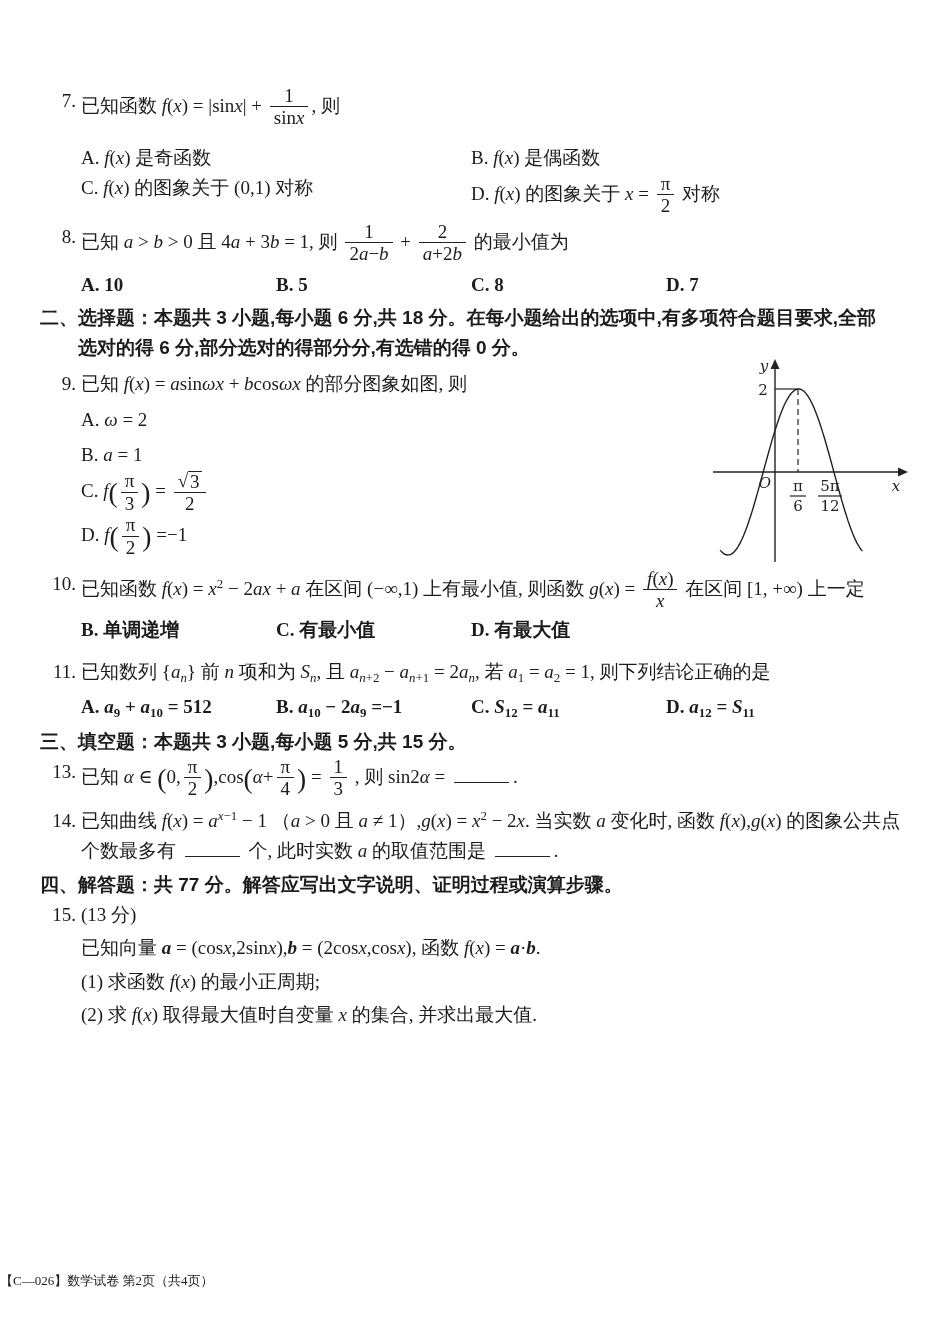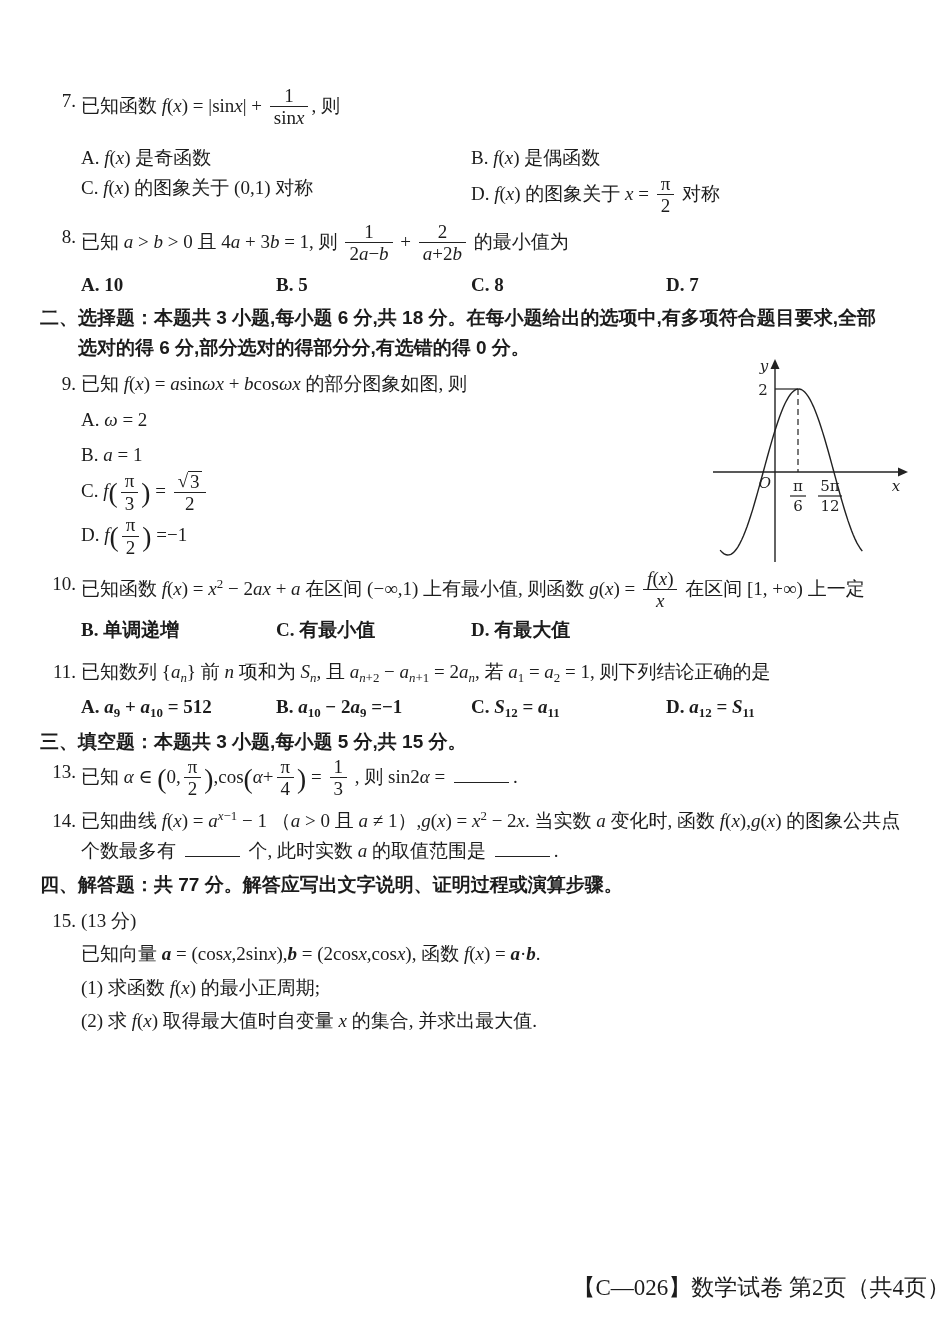--- a/index.html
+++ b/index.html
@@ -31,21 +31,21 @@
   .blank{display:inline-block;width:55px;height:1em;border-bottom:1.3px solid #222;
          vertical-align:baseline;margin:0 4px;}
   
   .graph{position:absolute;left:703px;top:356px;}
   .graph line.axis, .graph path.curve{stroke:#222;stroke-width:1.4;}
   .graph line.thin{stroke:#222;stroke-width:1.2;}
   .graph line.dash{stroke:#222;stroke-width:1.2;stroke-dasharray:6 4;}
   .graph polygon{fill:#222;}
   .gt{font-family:"DejaVu Serif","Liberation Serif",serif;font-size:15px;fill:#222;}
   .gi{font-style:italic;}
-  .footer{position:absolute;left:0;right:0;top:1272px;text-align:right;font-size:23px;}
+  .footer{position:absolute;left:0;right:0;top:1272px;text-align:left;font-size:13px;}
 </style>
 </head>
 <body>
 
 <div class="page">
   <div class="content">
 
     <div class="stem" style="margin-top:86px">
       <span class="qno">7.</span>
       <span class="qbody">已知函数 <span class="mi">f</span>(<span class="mi">x</span>) = |sin<span class="mi">x</span>| + <span class="frac">
@@ -147,21 +147,21 @@
           </span> , 则 sin2<span class="mi">α</span> = <span class="blank"></span>.</span>
     </div>
 
     <div class="stem" style="margin-top:6px">
       <span class="qno">14.</span>
       <span class="qbody">已知曲线 <span class="mi">f</span>(<span class="mi">x</span>) = <span class="mi">a</span><span class="msp"><span class="mi">x</span>−1</span> − 1 （<span class="mi">a</span> &gt; 0 且 <span class="mi">a</span> ≠ 1）,<span class="mi">g</span>(<span class="mi">x</span>) = <span class="mi">x</span><span class="msp">2</span> − 2<span class="mi">x</span>. 当实数 <span class="mi">a</span> 变化时, 函数 <span class="mi">f</span>(<span class="mi">x</span>),<span class="mi">g</span>(<span class="mi">x</span>) 的图象公共点个数最多有 <span class="blank"></span> 个, 此时实数 <span class="mi">a</span> 的取值范围是 <span class="blank"></span>.</span>
     </div>
 
     <div class="hdr" style="margin-top:6px">四、解答题：共 77 分。解答应写出文字说明、证明过程或演算步骤。</div>
 
-    <div class="stem" style="margin-top:6px">
+    <div class="stem" style="margin-top:0">
       <span class="qno">15.</span>
       <span class="qbody">(13 分)</span>
     </div>
     <div class="stem" style="margin-top:4px">
       <span class="qno"></span>
       <span class="qbody">已知向量 <span class="mb">a</span> = (cos<span class="mi">x</span>,2sin<span class="mi">x</span>),<span class="mb">b</span> = (2cos<span class="mi">x</span>,cos<span class="mi">x</span>), 函数 <span class="mi">f</span>(<span class="mi">x</span>) = <span class="mb">a</span>·<span class="mb">b</span>.</span>
     </div>
     <div class="stem" style="margin-top:4px">
       <span class="qno"></span>
       <span class="qbody">(1) 求函数 <span class="mi">f</span>(<span class="mi">x</span>) 的最小正周期;</span>

